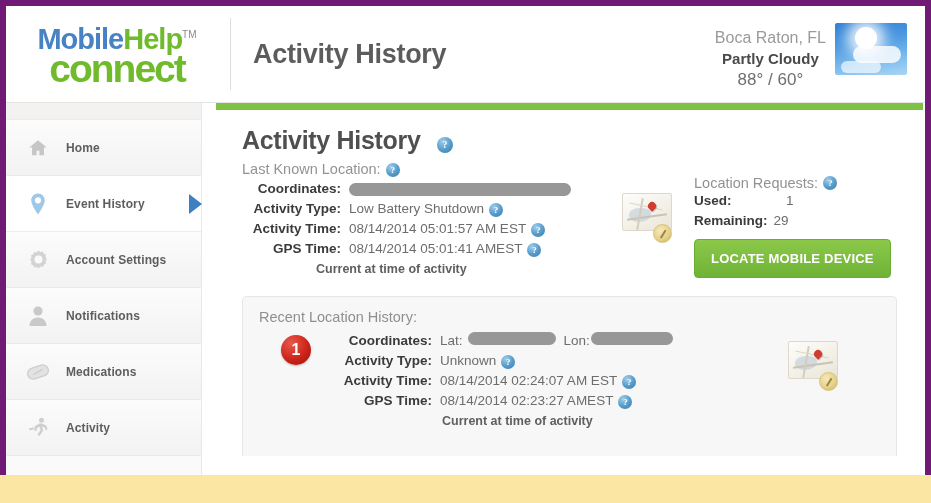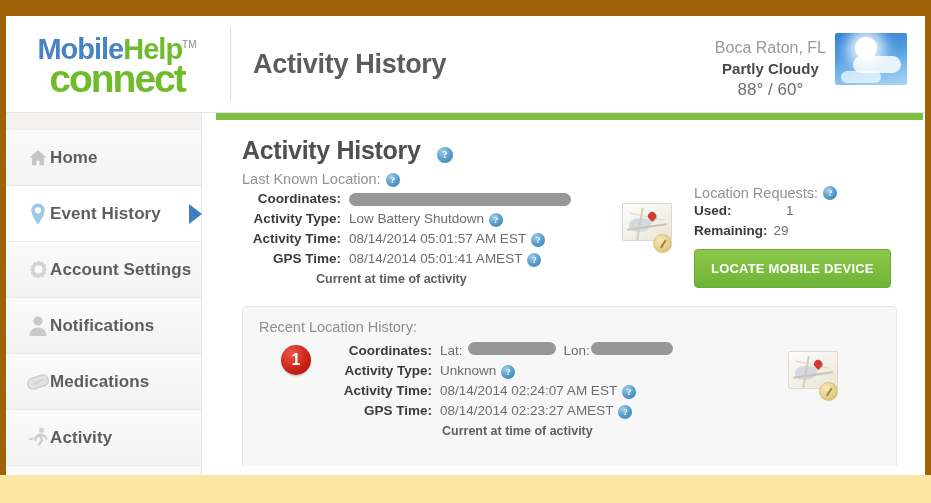--- a/index.html
+++ b/index.html
@@ -10,22 +10,22 @@
     overflow: hidden;
     font-family: "Liberation Sans", sans-serif;
     background: #fdeeb8;
   }
 
   
   #page {
     position: relative;
     width: 931px;
     height: 503px;
-    background: #a16207;
-    padding: 16px 6px 0 6px;
+    background: #701a75;
+    padding: 6px 6px 0 6px;
   }
 
   #inner {
     position: relative;
     width: 919px;
     height: 469px;
     background: #ffffff;
     overflow: hidden;
   }
 
@@ -180,23 +180,24 @@
     border-bottom: 1px solid #eaeaea;
     background: linear-gradient(180deg,#fcfcfc 0%, #f2f2f2 100%);
     position: relative;
     cursor: pointer;
   }
   .nav-item.active {
     background: #ffffff;
     border-bottom: 1px solid #ececec;
   }
   .nav-label {
-    font-size: 17px;
+    font-size: 12px;
     font-weight: bold;
     color: #5e5e5e;
+    margin-left: 16px;
     letter-spacing: 0.1px;
   }
   .nav-icon {
     width: 24px;
     height: 24px;
     flex: none;
     display: flex;
     align-items: center;
     justify-content: center;
   }

